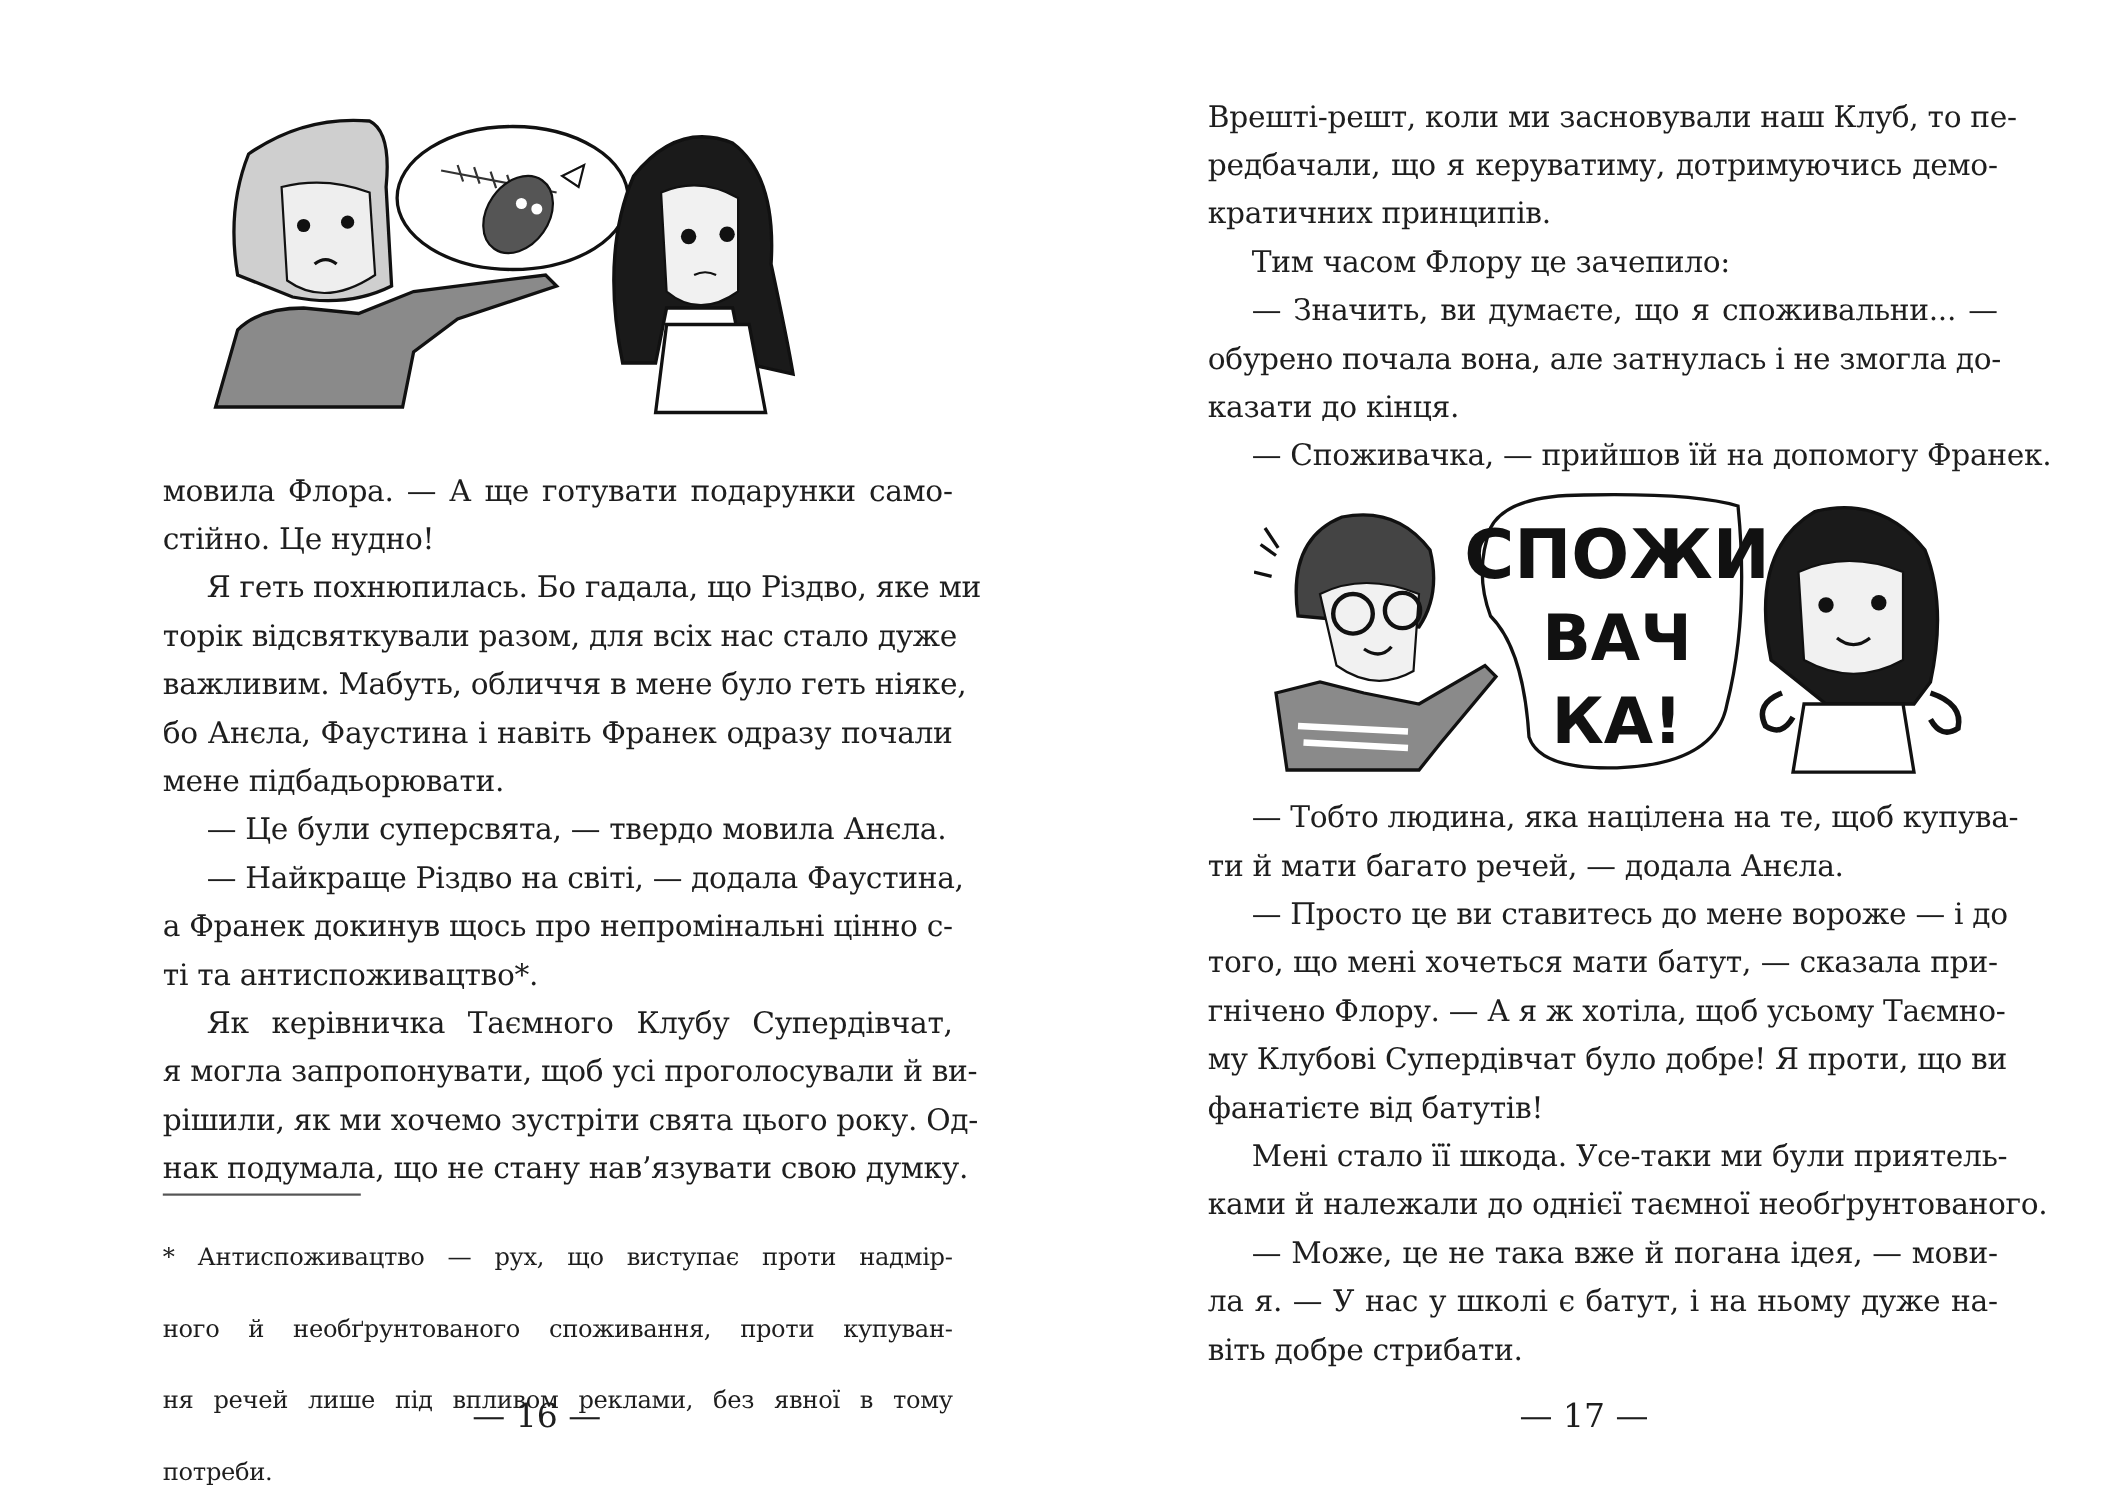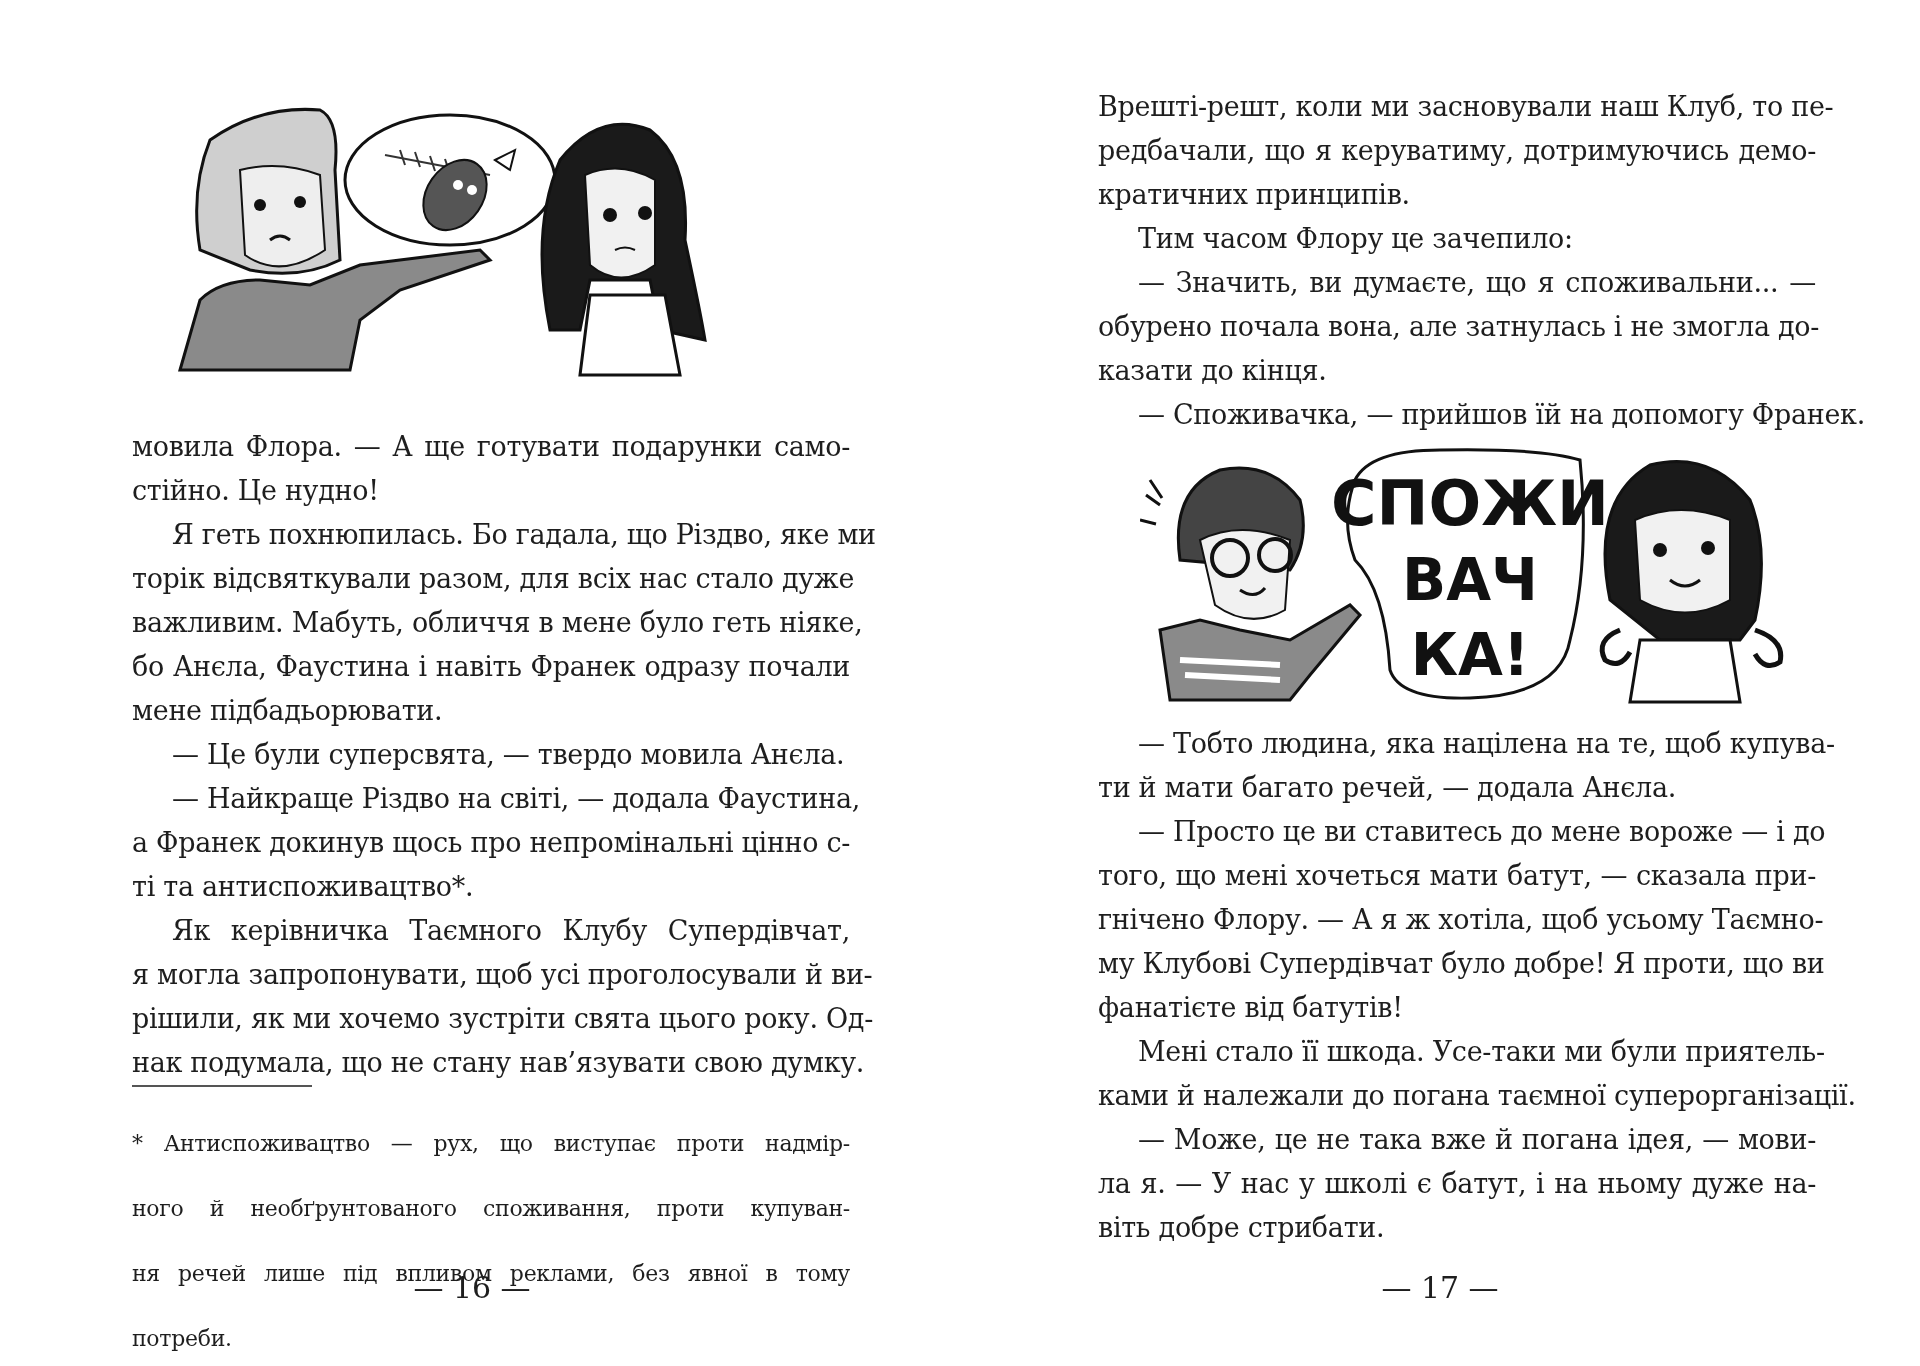--- a/index.html
+++ b/index.html
@@ -1,19 +1,19 @@
 <!DOCTYPE html>
 <html><head>
 <meta charset="utf-8">
 <style>
   html, body { margin:0; padding:0; background:#ffffff; }
   body { width:1920px; height:1366px; position:relative; overflow:hidden;
          font-family:"DejaVu Serif","Liberation Serif",serif; color:#1e1e1e; }
   .page { position:absolute; top:0; height:1029px; }
-  .page-left { left:0; width:960px; }
+  .page-left { left:16px; width:960px; }
   .page-right { left:960px; width:960px; }
   .textblock { position:absolute; font-size:27px; line-height:44px; letter-spacing:-0.3px; }
   .left-text { left:132px; top:425px; width:718px; }
   .right-text-top { left:138px; top:85px; width:718px; }
   .right-text-bottom { left:138px; top:722px; width:718px; }
   .line { white-space:nowrap; text-align:justify; text-align-last:justify; display:block; height:44px; }
   .line.last { text-align-last:left; }
   .line.indent { padding-left:40px; }
   .footnote-rule { position:absolute; left:132px; top:1085px; width:180px; height:2px; background:#555; }
   .footnote { position:absolute; left:132px; top:1095px; width:718px; font-size:22px; line-height:33px; letter-spacing:-0.3px; }
@@ -142,20 +142,20 @@
 
   <div class="textblock right-text-bottom">
     <span class="line indent">— Тобто людина, яка націлена на те, щоб купува-</span>
     <span class="line last">ти й мати багато речей, — додала Анєла.</span>
     <span class="line indent">— Просто це ви ставитесь до мене вороже — і до</span>
     <span class="line">того, що мені хочеться мати батут, — сказала при-</span>
     <span class="line">гнічено Флору. — А я ж хотіла, щоб усьому Таємно-</span>
     <span class="line">му Клубові Супердівчат було добре! Я проти, що ви</span>
     <span class="line last">фанатієте від батутів!</span>
     <span class="line indent">Мені стало її шкода. Усе-таки ми були приятель-</span>
-    <span class="line">ками й належали до погана таємної суперорганізації.</span>
+    <span class="line">ками й належали до однієї таємної необґрунтованого.</span>
     <span class="line indent">— Може, це не така вже й погана ідея, — мови-</span>
     <span class="line">ла я. — У нас у школі є батут, і на ньому дуже на-</span>
     <span class="line last">віть добре стрибати.</span>
   </div>
 
   <div class="pagenum pagenum-right" style="left:380px;">— 17 —</div>
 </div>
 
 </body></html>

